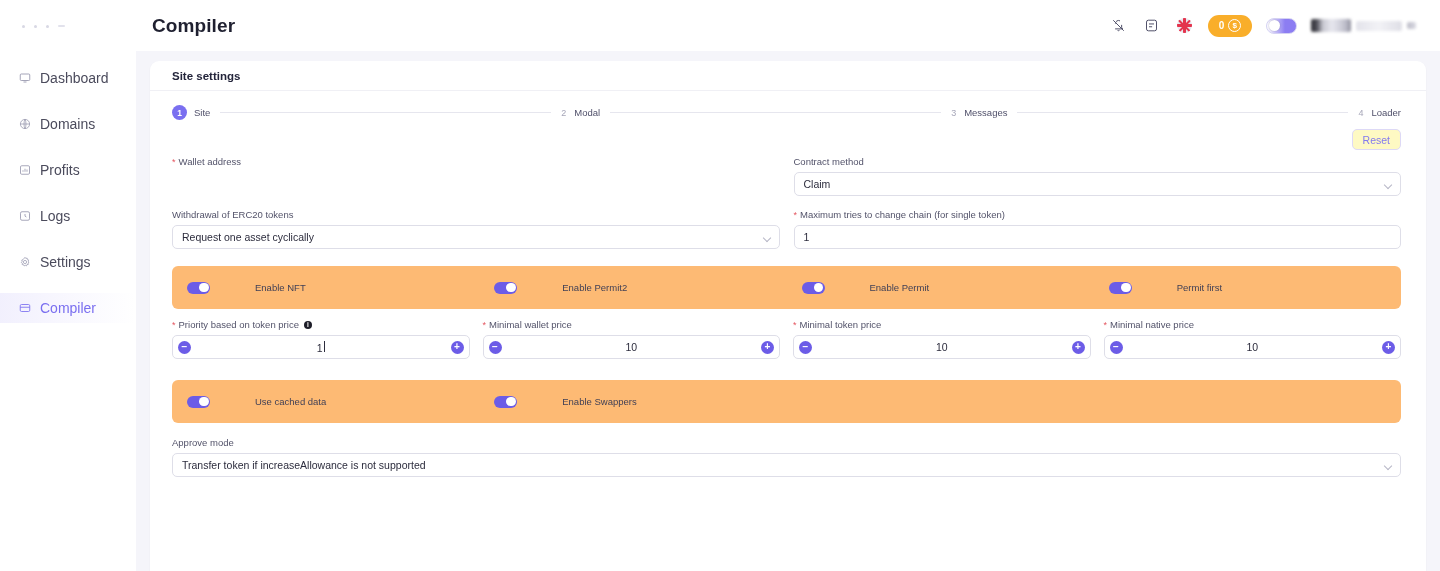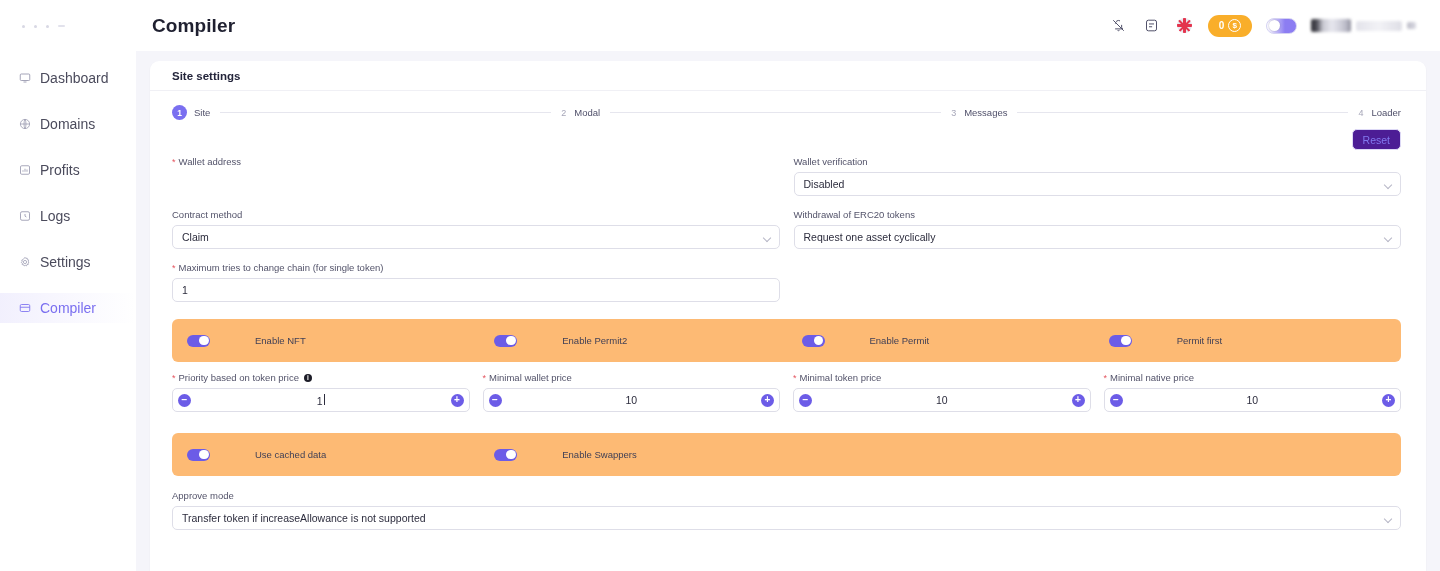--- a/index.html
+++ b/index.html
@@ -177,21 +177,21 @@
     background: transparent; color: #a6a6b8; width: auto; height: auto;
     font-size: 9px; font-weight: 400; margin-right: 1px;
   }
   .step-label { font-size: 9.5px; color: #50506a; white-space: nowrap; }
   .step.inactive .step-label { color: #50506a; }
   .step-line { flex: 1 1 auto; height: 1px; background: #e6e6ee; margin: 0 10px; }
 
   
   #reset-row { display: flex; justify-content: flex-end; padding: 9px 25px 0 0; }
   #reset-button {
-    border: 1px solid #ddd9f6; background: #4c1d95;
+    border: 1px solid #ddd9f6; background: #fef9c3;
     color: #8279ef; font-size: 10.5px;
     border-radius: 5px; height: 21px; padding: 0 10px;
     cursor: pointer; font-family: inherit;
   }
 
   
   .form-grid {
     display: grid; grid-template-columns: 1fr 1fr;
     column-gap: 14px; row-gap: 0;
     padding: 6px 25px 0 22px;
@@ -450,28 +450,20 @@
         <div class="form-grid">
 
           <div class="field">
             <div class="field-label">
               <span class="req-star">*</span>
               <span>Wallet address</span>
             </div>
           </div>
 
 
-          <div class="field">
-            <div class="field-label">
-              <span>Wallet verification</span>
-            </div>
-            <div class="control select">
-              <span>Disabled</span>
-            </div>
-          </div>
 
           <div class="field">
             <div class="field-label">
               <span>Contract method</span>
             </div>
             <div class="control select">
               <span>Claim</span>
             </div>
           </div>
 

